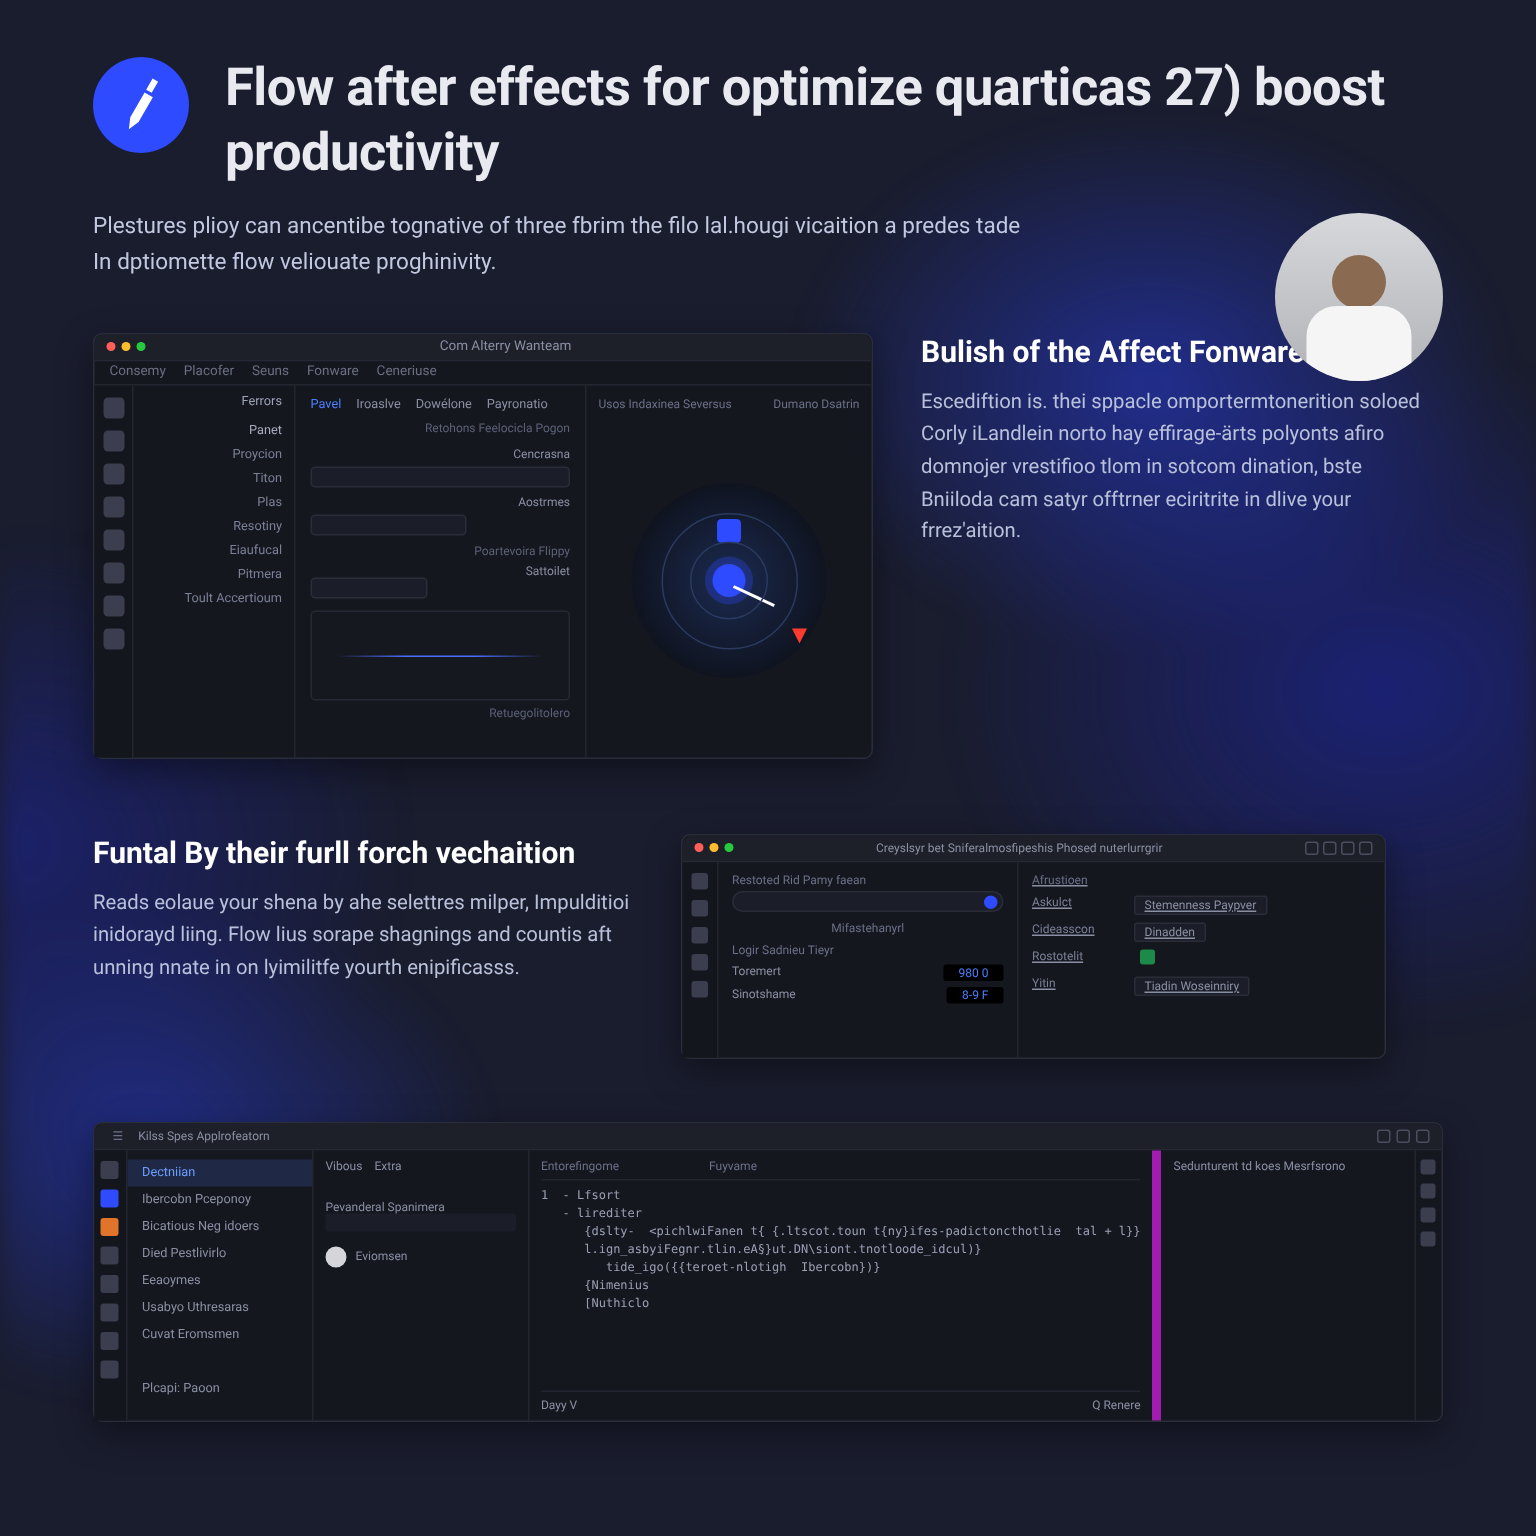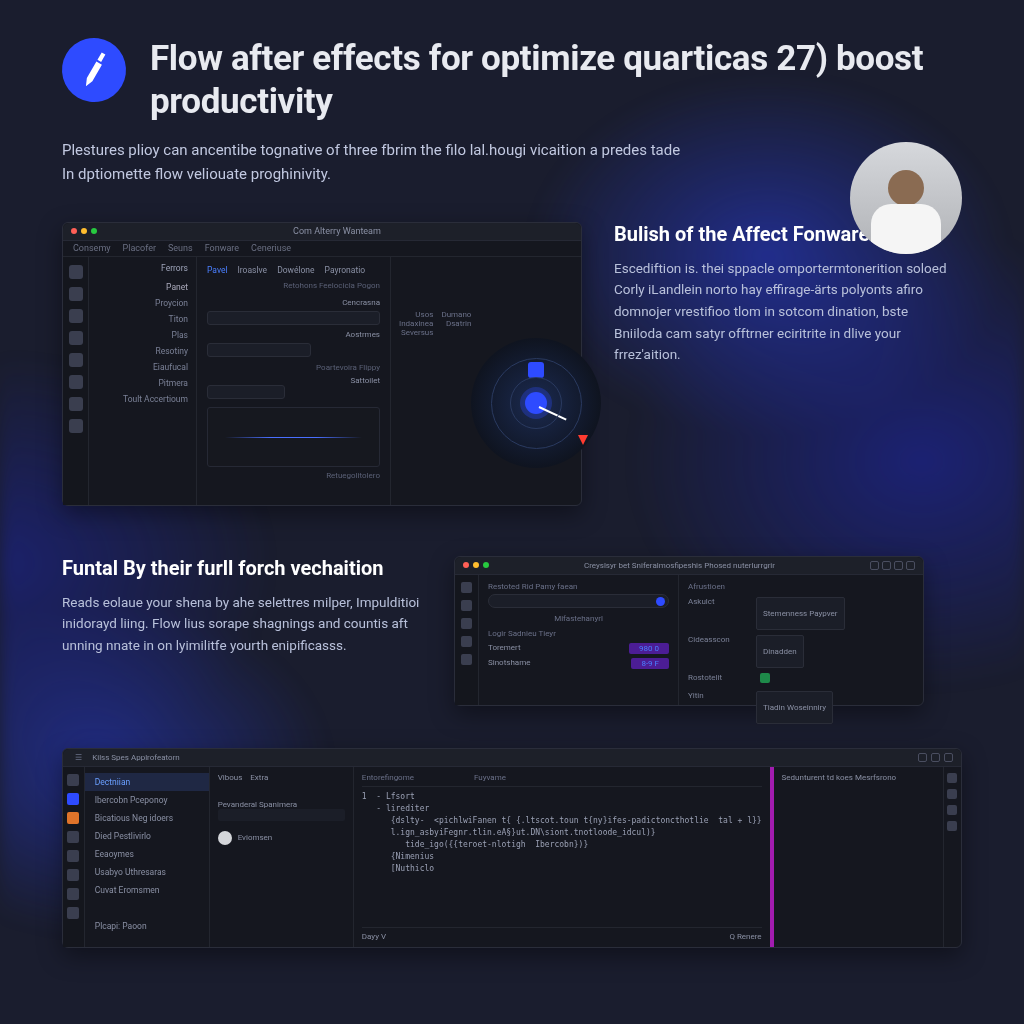--- a/index.html
+++ b/index.html
@@ -89,21 +89,21 @@
   .sidepanel { width:108px; border-right:1px solid #23262f; padding:6px 8px; }
   .sidepanel .hdr { color:#9da3b8; font-size:8.5px; margin-bottom:6px;}
   .sidepanel .item { padding:3px 0 3px 8px; color:#7a8096; font-size:8.5px;}
   .centerpanel { flex:1; padding:8px 10px; border-right:1px solid #23262f; position:relative;}
   .centerpanel .tabs { display:flex; gap:10px; font-size:8.5px; margin-bottom:6px;}
   .centerpanel .tabs span:first-child{color:#4a7fff;}
   .centerpanel .sub { font-size:8px; color:#5a6076; margin-bottom:8px;}
   .centerpanel .box { height:14px; background:#1b1e28; border:1px solid #2a2d38; border-radius:3px; margin-bottom:5px;}
   .centerpanel .chart { height:60px; background:#16181f; border:1px solid #262935; border-radius:3px; margin-top:8px; position:relative;}
   .centerpanel .chart::before{content:"";position:absolute;left:10%;right:10%;top:50%;height:1px;background:linear-gradient(90deg,transparent,#4a6fff,#4a6fff,transparent);}
-  .rightpanel { width:190px; padding:8px; display:flex; flex-direction:row;margin-top:45px; }
+  .rightpanel { width:190px; padding:8px; display:flex; flex-direction:column; }
   .rightpanel .toprow{display:flex;gap:8px;font-size:8px;color:#6a7088;margin-bottom:4px;}
   .radarzone{flex:1;display:flex;align-items:center;justify-content:center;position:relative;}
   .radar{width:130px;height:130px;border-radius:50%;
     background:radial-gradient(circle,#1b2a50 0%,#0f1420 70%);
     position:relative;}
   .radar::before,.radar::after{content:"";position:absolute;border:1px solid #2a3a60;border-radius:50%;}
   .radar::before{inset:15%;}
   .radar::after{inset:30%;}
   .radar .center{position:absolute;left:50%;top:50%;transform:translate(-50%,-50%);width:22px;height:22px;background:#2e4bff;border-radius:50%;box-shadow:0 0 0 5px rgba(46,75,255,.3);}
   .radar .icon{position:absolute;left:50%;top:18%;transform:translateX(-50%);width:16px;height:16px;background:#2e4bff;border-radius:3px;}
@@ -114,42 +114,42 @@
   .mock2 { width:470px; height:150px; }
   .mock2 .body { display:flex; height:calc(100% - 18px);}
   .mock2 .icol{width:24px;background:#14161d;border-right:1px solid #23262f;display:flex;flex-direction:column;gap:7px;padding:7px 0;align-items:center;}
   .mock2 .icol span{width:11px;height:11px;background:#3a3e4f;border-radius:2px;}
   .mock2 .mid{width:200px;border-right:1px solid #23262f;padding:7px 9px;}
   .mock2 .field{height:14px;background:#1b1e28;border:1px solid #2a2d38;border-radius:7px;margin-bottom:6px;position:relative;}
   .mock2 .field .blue{position:absolute;right:3px;top:2px;width:9px;height:9px;background:#2e4bff;border-radius:50%;}
   .mock2 .lbl{font-size:8px;color:#6a7088;margin-bottom:3px;}
   .mock2 .grp{margin-top:6px;}
   .mock2 .row2{display:flex;justify-content:space-between;font-size:8px;padding:2px 0;}
-  .mock2 .row2 .val{background:#4c1d95;padding:1px 10px;border-radius:2px;color:#4a7fff;text-align:right;}
-  .mock2 .rcol{flex:1;padding:7px 9px;}
+  .mock2 .row2 .val{background:#000000;padding:1px 10px;border-radius:2px;color:#4a7fff;text-align:right;}
+  .mock2 .rcol{flex:1;padding:7px 9px;text-decoration:underline;}
   .mock2 .rcol .kv{display:flex;gap:8px;font-size:8px;margin-bottom:5px;}
   .mock2 .rcol .kv .k{width:60px;color:#7a8096;}
-  .mock2 .rcol .pill{display:inline-block;background:#1b1e28;border:1px solid #2a2d38;border-radius:2px;padding:11px 6px;font-size:8px;}
+  .mock2 .rcol .pill{display:inline-block;background:#1b1e28;border:1px solid #2a2d38;border-radius:2px;padding:1px 6px;font-size:8px;}
   .mock2 .rcol .sq{display:inline-block;width:10px;height:10px;background:#1e8a4a;border-radius:2px;margin-left:4px;}
 
   
   .mock3 { width:900px; height:200px; margin:42px auto 0;}
   .mock3 .body{display:flex;height:calc(100% - 18px);}
   .mock3 .icol{width:26px;background:#14161d;border-right:1px solid #23262f;display:flex;flex-direction:column;gap:7px;padding:7px 0;align-items:center;}
   .mock3 .icol span{width:12px;height:12px;background:#3a3e4f;border-radius:2px;}
   .mock3 .icol span.b{background:#2e4bff;}
   .mock3 .icol span.o{background:#e0742a;}
   .mock3 .nav{width:150px;border-right:1px solid #23262f;padding:6px 0;}
   .mock3 .nav .ni{padding:4px 10px;font-size:8.5px;color:#8a90a4;}
   .mock3 .nav .ni.active{background:#1f2844;color:#6a9fff;}
   .mock3 .mid{width:170px;border-right:1px solid #23262f;padding:6px 8px;}
   .mock3 .mid .tabs{display:flex;gap:8px;font-size:8px;margin-bottom:18px;}
   .mock3 .mid .line{height:12px;background:#1b1e28;border-radius:2px;margin-bottom:4px;}
   .mock3 .mid .av{width:14px;height:14px;background:#d4d6da;border-radius:50%;display:inline-block;margin-right:6px;vertical-align:middle;}
-  .mock3 .code{flex:1;padding:6px 8px;border-right:4px solid #a21caf;display:flex;flex-direction:column;}
+  .mock3 .code{flex:1;padding:6px 8px;border-right:6px solid #a21caf;display:flex;flex-direction:column;}
   .mock3 .code .chead{display:flex;gap:60px;font-size:8px;color:#6a7088;padding-bottom:4px;border-bottom:1px solid #23262f;}
   .mock3 .code pre{font-family:Menlo,Consolas,monospace;font-size:8px;line-height:1.5;color:#9aa0b4;margin-top:4px;overflow:hidden;}
   .mock3 .code .foot{margin-top:auto;display:flex;gap:60px;font-size:8px;padding-top:4px;border-top:1px solid #23262f;}
   .mock3 .rp{width:200px;padding:6px 8px;}
   .mock3 .rp .hdr{font-size:8px;color:#8a90a4;margin-bottom:18px;}
 
   
   .mock3 .tcol{width:22px;border-left:1px solid #23262f;display:flex;flex-direction:column;gap:6px;padding:6px 0;align-items:center;}
   .mock3 .tcol span{width:10px;height:10px;background:#3a3e4f;border-radius:2px;}
 </style>

